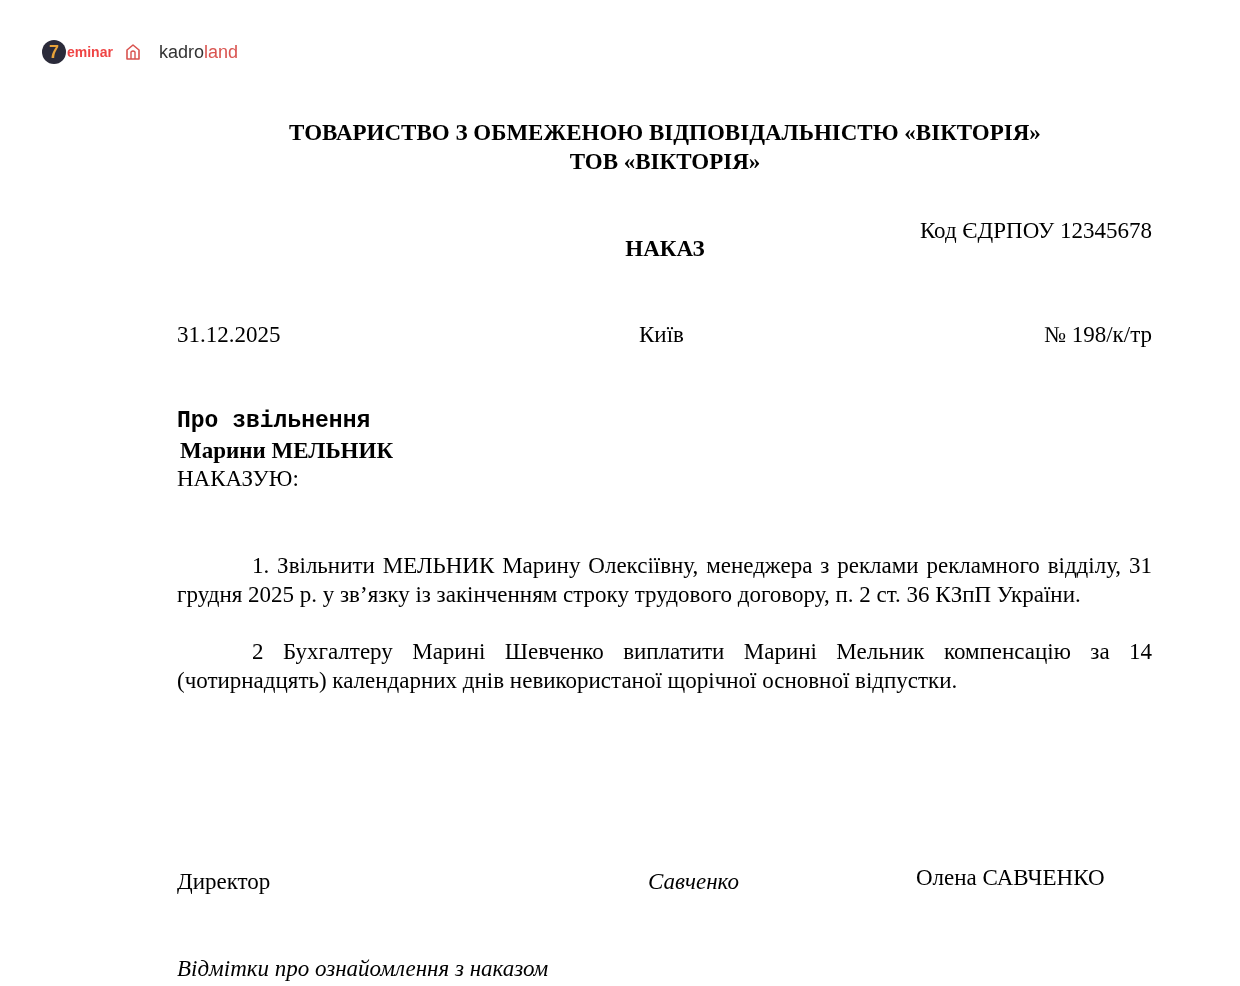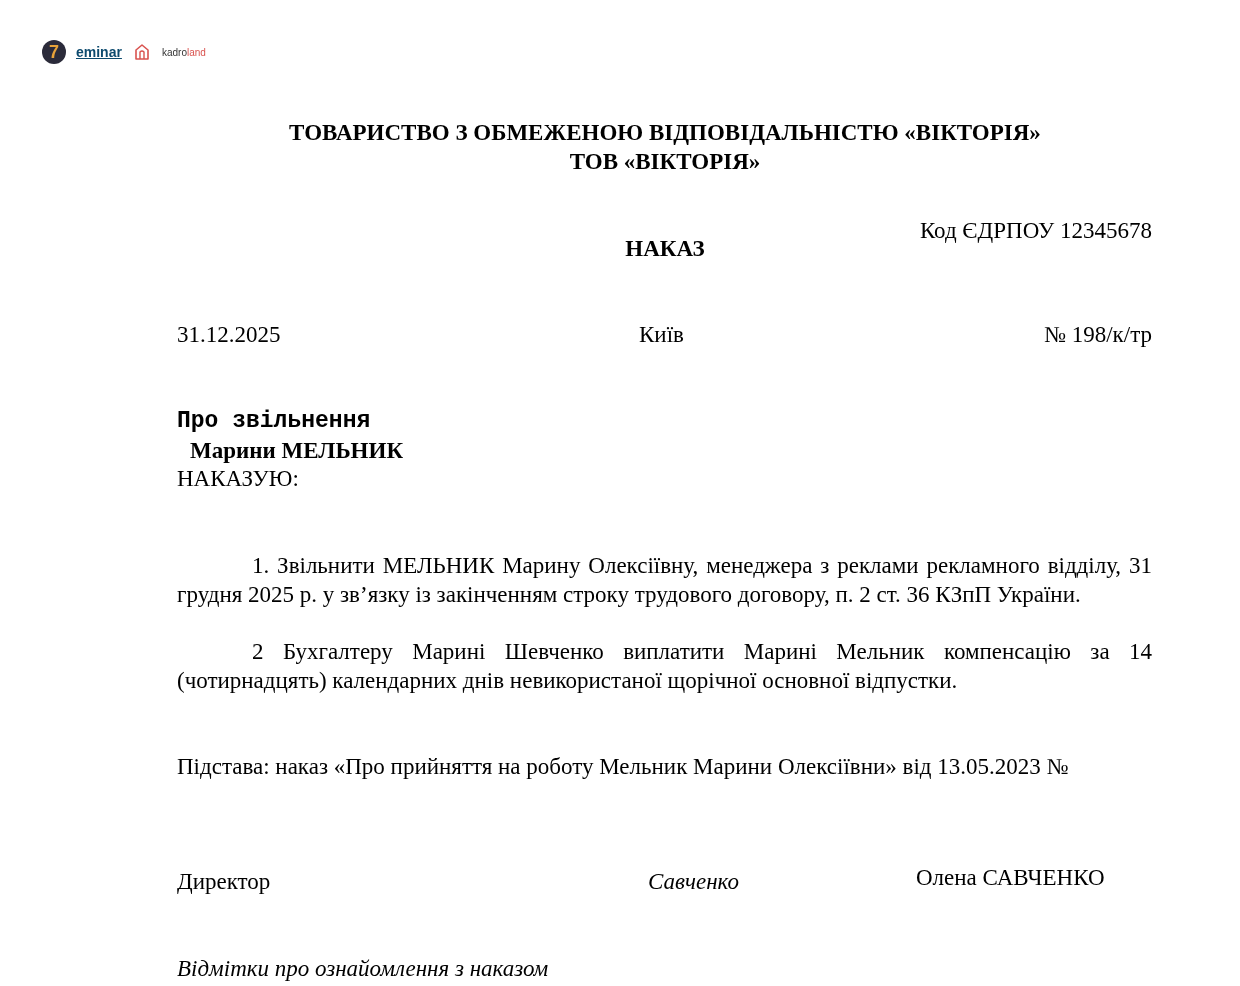--- a/index.html
+++ b/index.html
@@ -1,23 +1,23 @@
 <!DOCTYPE html>
 <html><head>
 <meta charset="utf-8">
 <style>
   html, body { margin: 0; padding: 0; background: #ffffff; }
   body { width: 1240px; height: 986px; position: relative; overflow: hidden; font-family: "Liberation Serif", serif; color: #000; }
   .logos { position: absolute; left: 42px; top: 40px; display: flex; align-items: center; gap: 12px; }
   .logo-7 { display: flex; align-items: center; }
   .seven-circle { width: 24px; height: 24px; border-radius: 50%; background: #2b2b3a; display: flex; align-items: center; justify-content: center; color: #e8a33a; font-family: "Liberation Sans", sans-serif; font-weight: bold; font-size: 18px; line-height: 1; }
-  .seven-text { font-family: "Liberation Sans", sans-serif; font-weight: bold; font-size: 14px; color: #0c4a6e; margin-left: 10px; text-decoration: underline; }
+  .seven-text { font-family: "Liberation Sans", sans-serif; font-weight: bold; font-size: 14px; color: #ef4444; margin-left: 1px; }
   .logo-k { display: flex; align-items: center; }
   .k-icon { width: 16px; height: 18px; }
-  .k-text { font-family: "Liberation Sans", sans-serif; font-size: 10px; color: #333; margin-left: 12px; }
+  .k-text { font-family: "Liberation Sans", sans-serif; font-size: 18px; color: #333; margin-left: 18px; }
   .k-text .accent { color: #d9534f; }
 
   .abs { position: absolute; font-size: 23px; line-height: 29px; white-space: nowrap; }
   .center { left: 0; width: 1330px; text-align: center; }
   .bold { font-weight: bold; }
   .italic { font-style: italic; }
 
   .body-text { position: absolute; left: 177px; width: 975px; font-size: 23px; line-height: 29px; text-align: justify; }
   .indent { text-indent: 75px; }
   .basis { position: absolute; left: 177px; width: 980px; font-size: 23px; line-height: 29px; }
@@ -44,28 +44,27 @@
 <div class="abs center bold" style="top:147px;">ТОВ «ВІКТОРІЯ»</div>
 
 <div class="abs" style="top:205px; right:88px;margin-top:11px;">Код ЄДРПОУ 12345678</div>
 <div class="abs center bold" style="top:234px;">НАКАЗ</div>
 
 <div class="abs" style="top:320px; left:177px;">31.12.2025</div>
 <div class="abs" style="top:320px; left:639px;">Київ</div>
 <div class="abs" style="top:320px; right:88px;margin-left:12px;">№ 198/к/тр</div>
 
 <div class="abs bold" style="top:407px; left:177px;font-family:Liberation Mono, monospace;">Про звільнення</div>
-<div class="abs bold" style="top:436px; left:190px;text-align:center;">Марини МЕЛЬНИК</div>
+<div class="abs bold" style="top:436px; left:180px;text-align:center;">Марини МЕЛЬНИК</div>
 
 <div class="abs" style="top:464px; left:177px;">НАКАЗУЮ:</div>
 
 <div class="body-text indent" style="top:551px;">1. Звільнити МЕЛЬНИК Марину Олексіївну, менеджера з реклами рекламного відділу, 31 грудня 2025 р. у зв’язку із закінченням строку трудового договору, п. 2 ст. 36 КЗпП України.</div>
 <div class="body-text indent" style="top:637px;">2 Бухгалтеру Марині Шевченко виплатити Марині Мельник компенсацію за 14 (чотирнадцять) календарних днів невикористаної щорічної основної відпустки.</div>
 
 <div class="basis" style="top:752px;">
-  <span>Підстава: наказ «Про прийняття на роботу Мельник Марини Олексіївни» від 13.05.2023 №</span>
 </div>
 
 <div class="abs" style="top:867px; left:177px;">Директор</div>
 <div class="abs italic" style="top:867px; left:648px;">Савченко</div>
 <div class="abs" style="top:863px; left:916px;">Олена САВЧЕНКО</div>
 
 <div class="abs italic" style="top:954px; left:177px;">Відмітки про ознайомлення з наказом</div>
 
 </body></html>

